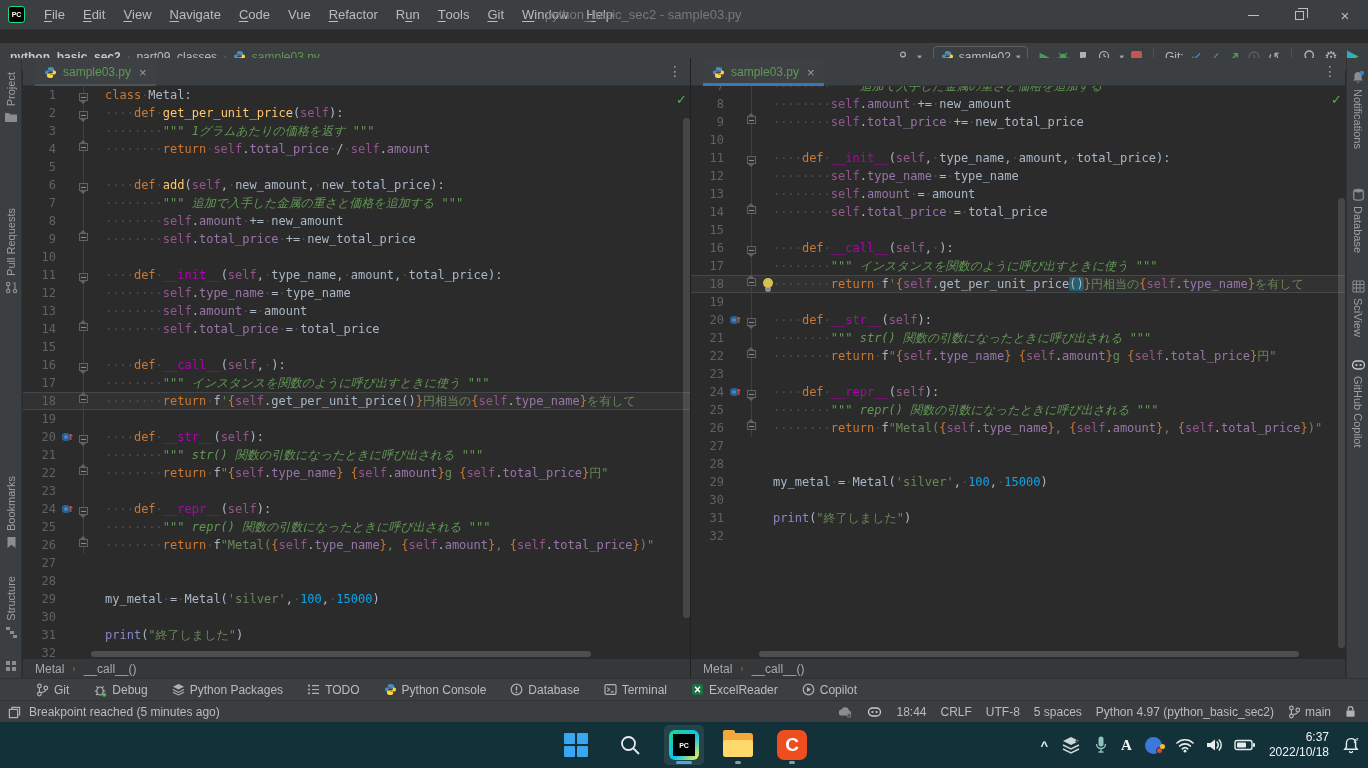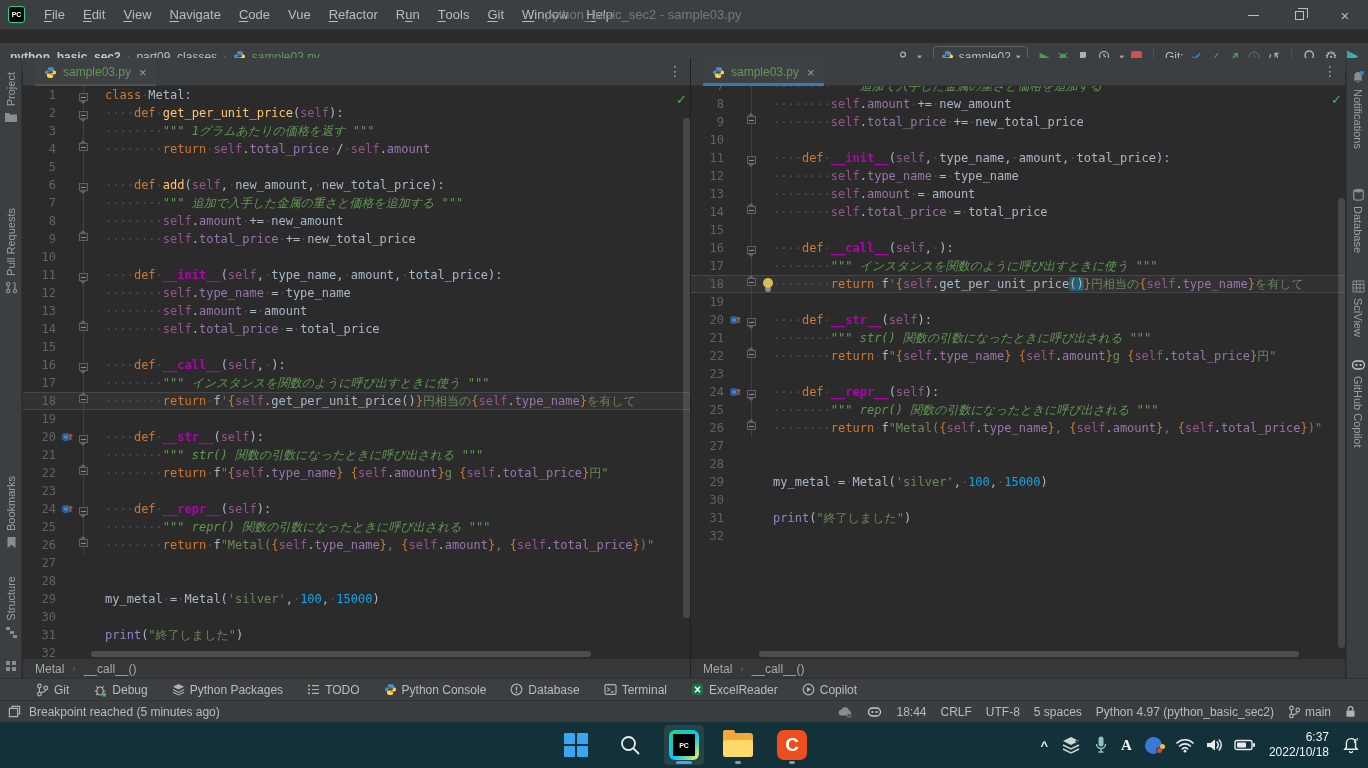--- a/index.html
+++ b/index.html
@@ -83,42 +83,42 @@
   .fold-end { margin-top:-4px;}
   .fold-start { margin-bottom:-4px;}
   .ovr-ic { position:relative; width:12px; height:12px;}
   .ovr-ic .circ { position:absolute; left:0; top:2px; width:8px; height:8px; border-radius:50%;
     background:#4a88c7; box-shadow:inset 0 0 0 2px #2b5b8a;}
   .ovr-ic .arr { position:absolute; left:6px; top:-3px; color:#c75450; font-size:11px; font-weight:bold;}
   .bulb { display:none; position:absolute; left:72px; top:3px; width:10px; height:10px; border-radius:50%;
     background:#d6bf55; box-shadow:0 6px 0 -2px #8a8d8f;}
   .pane.focused .row.cur .bulb { display:block;}
   .codetxt { padding-left:14px;}
-  .tk-k{color:#cc7832;} .tk-f{color:#ffc66d;} .tk-d{color:#b200b2;font-weight:bold;} .tk-s{color:#94558d;}
+  .tk-k{color:#cc7832;} .tk-f{color:#ffc66d;} .tk-d{color:#b200b2;} .tk-s{color:#94558d;}
   .tk-a{color:#9876aa;} .tk-t{color:#a9b7c6;} .tk-g{color:#6a8759;} .tk-n{color:#0ea5e9;}
   .tk-b{color:#cc7832;} .tk-i{color:#8888c6;} .tk-w{color:#4b5054;}
   .tk-c{color:#629755; font-style:italic;}
   .tk-x{color:#a9b7c6;}
   .pane.focused .tk-x{ background:#265f70; border-radius:2px;}
 
   .stripe-check { position:absolute; right:3px; top:34px; color:#4db359; font-size:13px; z-index:4;}
   .vscroll { position:absolute; right:0; width:7px; background:rgba(170,170,170,0.22); border-radius:3px; z-index:3;}
   .hscroll { position:absolute; bottom:21px; height:6px; background:rgba(170,170,170,0.28); border-radius:3px; z-index:3;}
   .pane-crumb { position:absolute; left:0; right:0; bottom:0; height:20px; background:#353738; border-top:1px solid #2b2b2b;
     display:flex; align-items:center; gap:8px; padding-left:12px; font-size:12px; color:#a7abac;}
   .pane-crumb .sep { color:#6e6e6e; font-size:10px;}
 
   
   .toolbuttons { position:absolute; left:0; top:678px; width:100%; height:22px; background:#3c3f41;
     border-top:1px solid #323232; display:flex; align-items:center; gap:24px; padding-left:36px;
     font-size:12px; color:#bbbbbb;}
   .toolbtn { display:flex; align-items:center; gap:5px;}
   .statusbar { position:absolute; left:0; top:700px; width:100%; height:22px; background:#3b3e40;
     border-top:1px solid #323232; display:flex; align-items:center; font-size:12px; color:#bbbbbb;}
-  .status-msg { display:flex; align-items:flex-start; gap:8px; padding-left:8px;}
+  .status-msg { display:flex; align-items:flex-end; gap:8px; padding-left:8px;}
   .status-right { position:absolute; right:12px; display:flex; align-items:center; gap:14px;}
   .status-right .pair { display:flex; align-items:center; gap:4px;}
 
   
   .taskbar { position:absolute; left:0; top:722px; width:100%; height:46px; background:#123139;}
   .tb-center { position:absolute; left:50%; transform:translateX(-50%); top:0; height:46px; display:flex; align-items:center; gap:14px;}
   .tb-app { position:relative; width:40px; height:40px; display:flex; align-items:center; justify-content:center; border-radius:5px;}
   .tb-app.active { background:rgba(255,255,255,0.09);}
   .tb-app.active::after { content:''; position:absolute; bottom:1px; left:12px; width:16px; height:3px; border-radius:2px; background:#4fa3e3;}
   .tb-app.open::after { content:''; position:absolute; bottom:1px; left:17px; width:6px; height:3px; border-radius:2px; background:#8b9ba0;}

